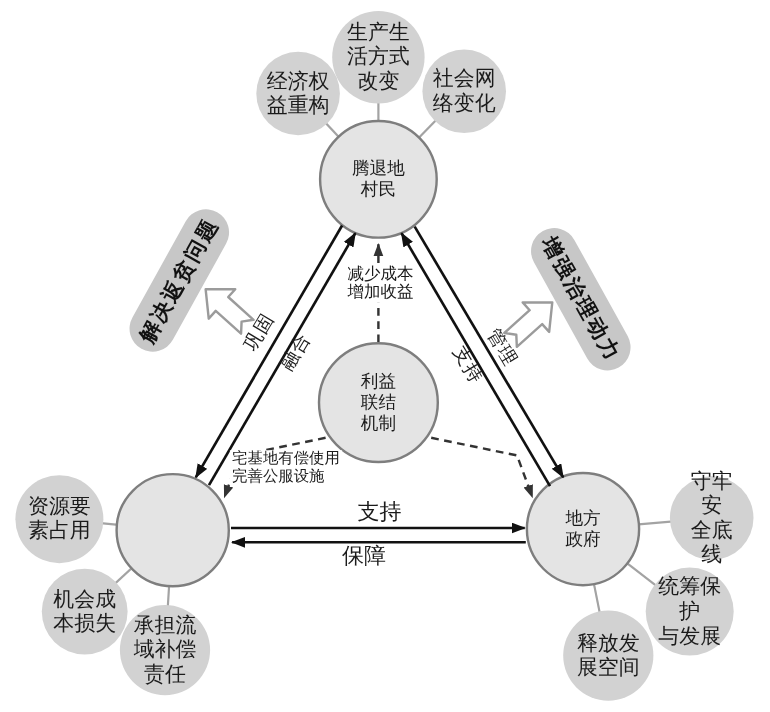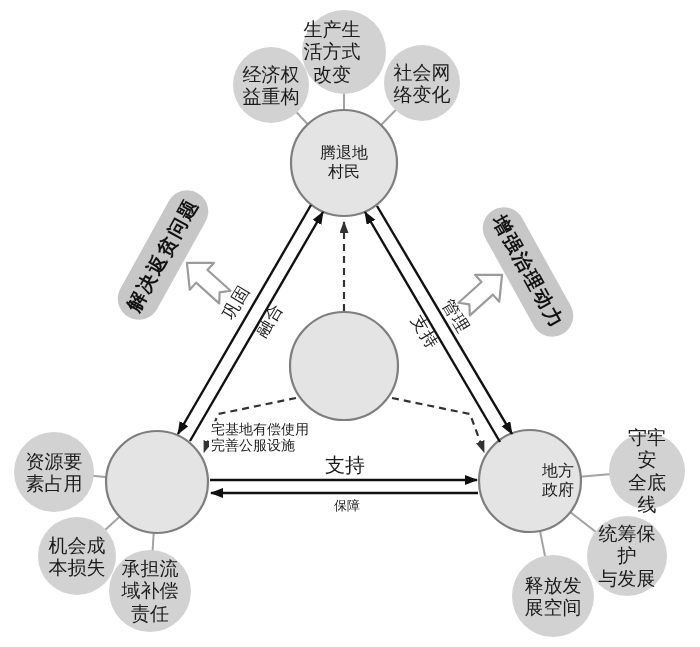--- a/index.html
+++ b/index.html
@@ -19,21 +19,21 @@
   .small-lbl{font-size:14px;line-height:1.12;background:#ffffff;padding:1px 2px;}
   .rot-l{transform:translate(-50%,-50%) rotate(-59deg);}
   .rot-r{transform:translate(-50%,-50%) rotate(59deg);}
   .pill{
     position:absolute;width:142px;height:42px;border-radius:24px;
     background:#c7c7c7;display:flex;align-items:center;justify-content:center;
     font-size:19px;font-weight:700;letter-spacing:2px;color:#111;
   }
   #pill-left{left:92px;top:234px;transform:rotate(-61deg);}
   #pill-right{left:457px;top:251px;transform:rotate(61deg);}
-  .left-align{text-align:left;margin-top:12px;}
+  .left-align{text-align:left;}
 </style>
 </head>
 <body>
 
 <div id="stage">
 
   <svg width="700" height="647" viewBox="0 0 700 647">
     <defs>
       <marker id="ah" markerUnits="userSpaceOnUse" markerWidth="14" markerHeight="12" refX="12" refY="5" orient="auto">
         <path d="M0,0 L13,5 L0,10 Z" fill="#111111"></path>
@@ -97,26 +97,29 @@
 
   <div class="pill" id="pill-left">
     <span>解决返贫问题</span>
   </div>
   <div class="pill" id="pill-right">
     <span>增强治理动力</span>
   </div>
 
   <div class="lbl main-lbl" style="left:344px;top:163px">腾退地
 村民</div>
-  <div class="lbl main-lbl" style="left:558px;top:481px">地方
+  <div class="lbl main-lbl" style="left:344px;top:366px">利益
+联结
+机制</div>
+  <div class="lbl main-lbl" style="left:530px;top:481px">地方
 政府</div>
 
   <div class="lbl sat-lbl" style="left:271px;top:85px">经济权
 益重构</div>
-  <div class="lbl sat-lbl" style="left:332px;top:52px">生产生
+  <div class="lbl sat-lbl" style="left:344px;top:52px">生产生
 活方式
 改变</div>
   <div class="lbl sat-lbl" style="left:422px;top:83px">社会网
 络变化</div>
   <div class="lbl sat-lbl" style="left:54px;top:472px">资源要
 素占用</div>
   <div class="lbl sat-lbl" style="left:77px;top:556px">机会成
 本损失</div>
   <div class="lbl sat-lbl" style="left:150px;top:591px">承担流
 域补偿
@@ -126,18 +129,20 @@
   <div class="lbl sat-lbl" style="left:627px;top:556px">统筹保护
 与发展</div>
   <div class="lbl sat-lbl" style="left:553px;top:596px">释放发
 展空间</div>
 
   <div class="lbl edge-lbl rot-l" style="left:236px;top:302px">巩固</div>
   <div class="lbl edge-lbl rot-l" style="left:269px;top:320px">融合</div>
   <div class="lbl edge-lbl rot-r" style="left:456px;top:316px">管理</div>
   <div class="lbl edge-lbl rot-r" style="left:425px;top:332px">支持</div>
   <div class="lbl" style="left:345px;top:466px;font-size:20px">支持</div>
-  <div class="lbl" style="left:347px;top:506px;font-size:13px">保障</div>
+  <div class="lbl" style="left:331px;top:506px;font-size:20px">保障</div>
 
+  <div class="lbl small-lbl" style="left:346px;top:257px;font-size:15px">减少成本
+增加收益</div>
   <div class="lbl small-lbl left-align" style="left:260px;top:426px">宅基地有偿使用
 完善公服设施</div>
 
 </div>
 
 </body></html>

